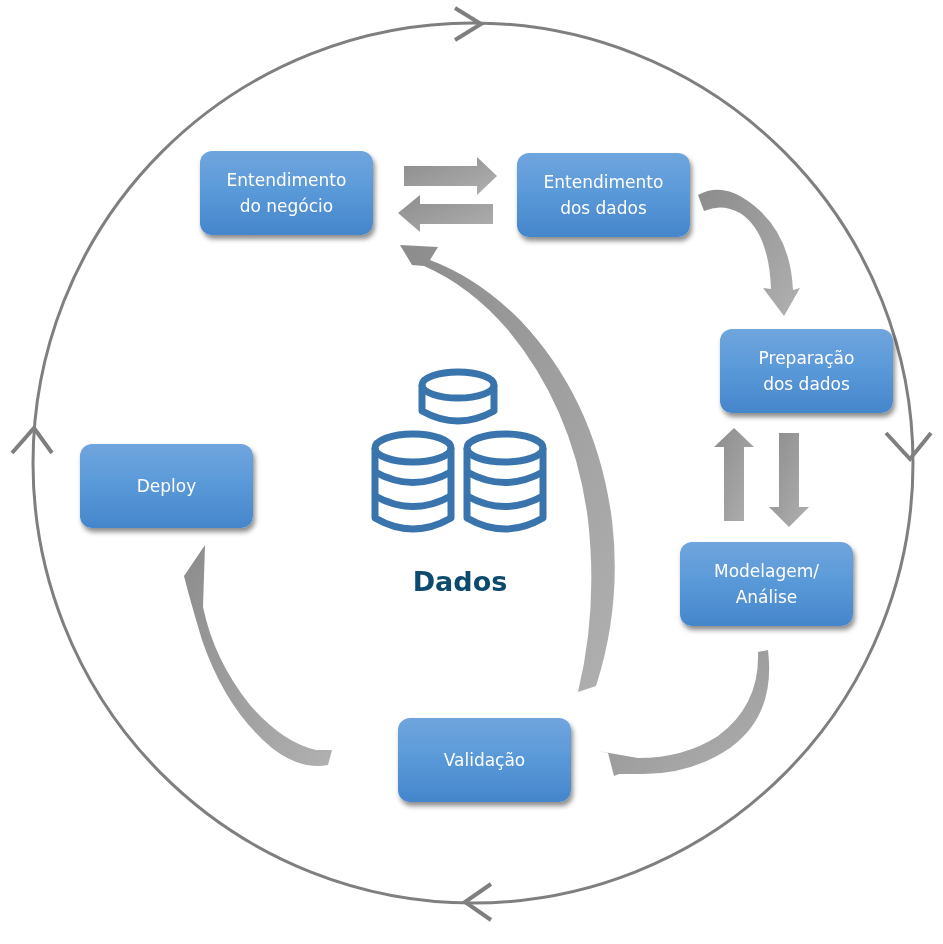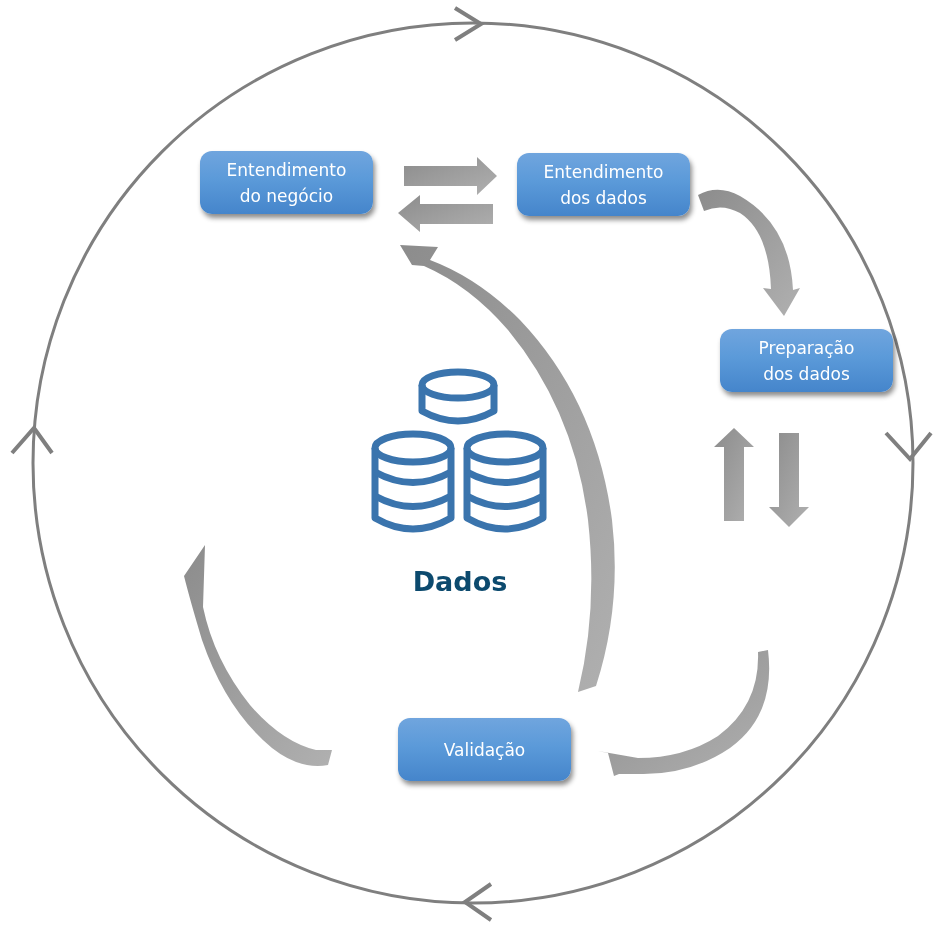--- a/index.html
+++ b/index.html
@@ -1,20 +1,20 @@
 <!DOCTYPE html>
 <html><head>
   <meta charset="utf-8">
   <style>
     html, body { margin: 0; padding: 0; background: #ffffff; }
     body { width: 943px; height: 944px; position: relative; overflow: hidden;
            font-family: "Liberation Sans", "DejaVu Sans", sans-serif; }
     #stage { position: absolute; left: 0; top: 0; width: 943px; height: 944px; }
     .node {
-      position: absolute; width: 173px; height: 63px; box-sizing: border-box;
+      position: absolute; width: 173px; height: 84px; box-sizing: border-box;
       border-radius: 12px;
       background: linear-gradient(to bottom, #70a5de 0%, #5b9ad9 45%, #4585cb 100%);
       box-shadow: 2px 4px 5px rgba(0,0,0,0.45);
       display: flex; align-items: center; justify-content: center; text-align: center;
       color: #ffffff; font-family: "DejaVu Sans", sans-serif; font-size: 17px; line-height: 26px;
       white-space: pre-line; cursor: pointer;
     }
     .center-label {
       position: absolute; left: 380px; top: 566px; width: 160px; text-align: center;
       font-family: "DejaVu Sans", sans-serif; font-weight: bold; font-size: 27px; color: #0c4a6e;
@@ -69,14 +69,17 @@
   </svg>
 
   <div class="center-label">Dados</div>
 
   <div class="node" style="left:200px;top:151px">Entendimento
 do negócio</div>
   <div class="node" style="left:517px;top:153px">Entendimento
 dos dados</div>
   <div class="node" style="left:720px;top:329px">Preparação
 dos dados</div>
+  <div class="node" style="left:680px;top:542px">Modelagem/
+Análise</div>
   <div class="node" style="left:398px;top:718px">Validação</div>
+  <div class="node" style="left:80px;top:444px">Deploy</div>
 </div>
 
 </body></html>

